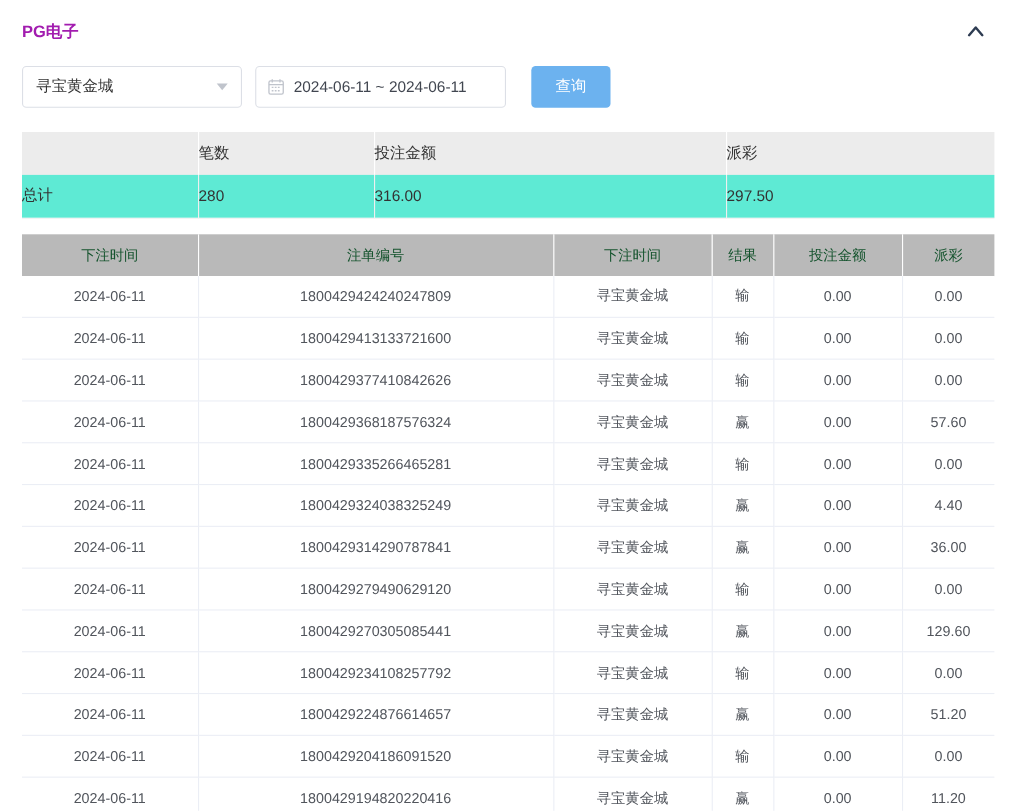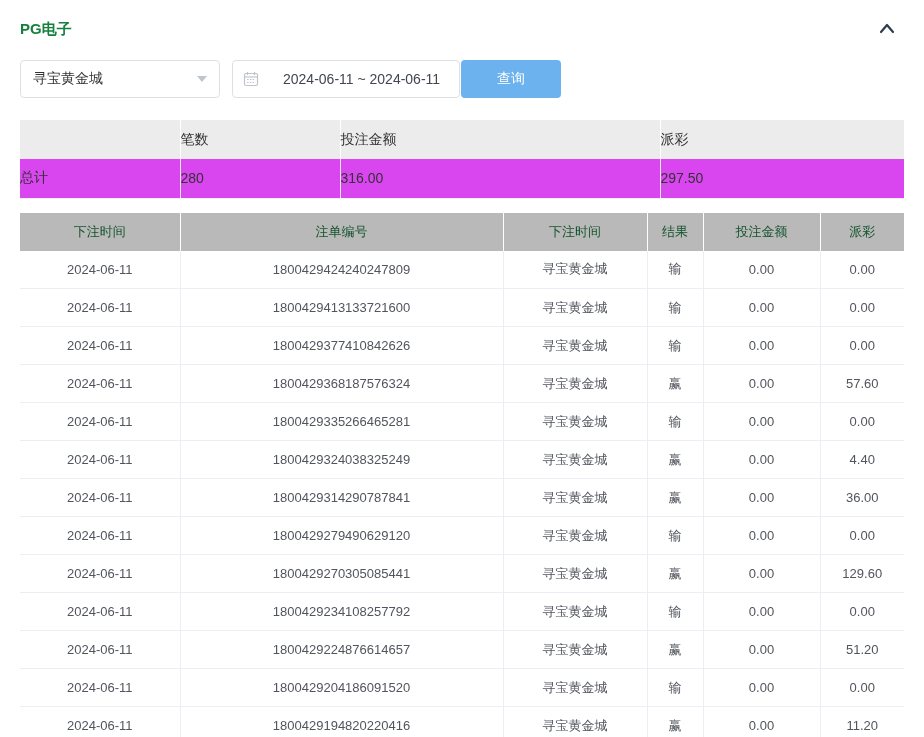--- a/index.html
+++ b/index.html
@@ -3,63 +3,63 @@
 <meta charset="utf-8">
 <style>
   * { margin: 0; padding: 0; box-sizing: border-box; }
   html, body { width: 924px; height: 737px; overflow: hidden; background: #fff; }
   body { font-family: "Liberation Sans", "DejaVu Sans", sans-serif; color: #333; }
 
   .panel { padding: 18px 20px 0 20px; width: 924px; }
 
   
   .panel-head { display: flex; align-items: center; justify-content: space-between; height: 22px; }
-  .panel-title { font-size: 15px; font-weight: bold; color: #15803d; }
+  .panel-title { font-size: 15px; font-weight: bold; color: #a21caf; }
   .chevron-btn { width: 22px; height: 22px; display: flex; align-items: center; justify-content: center; cursor: pointer; margin-right: 6px; }
 
   
   .filters { display: flex; align-items: center; margin-top: 20px; height: 38px; }
   .select-box {
     width: 200px; height: 38px; border: 1px solid #dcdfe6; border-radius: 4px;
     display: flex; align-items: center; justify-content: space-between;
     padding: 0 12px; font-size: 14px; color: #333; cursor: pointer; background: #fff;
   }
   .caret-down {
     width: 0; height: 0; border-left: 5px solid transparent; border-right: 5px solid transparent;
     border-top: 6px solid #c0c4cc;
   }
   .date-box {
     width: 228px; height: 38px; border: 1px solid #dcdfe6; border-radius: 4px;
-    display: flex; align-items: center; gap: 24px; padding: 0 10px;
+    display: flex; align-items: center; gap: 8px; padding: 0 10px;
     font-size: 14px; color: #414650; margin-left: 12px; cursor: pointer; background: #fff;
   }
   .cal-icon { color: #c0c4cc; display: flex; }
 
   .btn-group { display: flex; margin-left: 12px; height: 38px; }
   .qbtn {
     width: 79px; height: 38px; background: #fff; border: 1px solid #dcdfe6;
     font-size: 14px; color: #c2c6cc; cursor: pointer; position: relative;
     font-family: inherit;
   }
   .qbtn + .qbtn { margin-left: -1px; }
   .qbtn:first-child { border-radius: 4px 0 0 4px; }
   .qbtn:last-child { border-radius: 0 4px 4px 0; }
   .qbtn.active { border-color: #58a6e8; color: #4fa3e8; z-index: 2; border-radius: 4px; }
 
   .query-btn {
-    width: 100px; height: 38px; margin-left: 1px; background: #6cb2ef; color: #fff;
+    width: 72px; height: 38px; margin-left: 23px; background: #6cb2ef; color: #fff;
     border: none; border-radius: 4px; font-size: 14px; cursor: pointer; font-family: inherit;
   }
 
   
   .summary-table { width: 884px; margin-top: 22px; border-collapse: collapse; table-layout: fixed; }
   .summary-table th, .summary-table td { text-align: left; font-weight: normal; font-size: 14px; }
   .summary-table thead th { background: #ececec; height: 39px; color: #333; border-right: 1px solid #fff; }
   .summary-table thead th:last-child { border-right: none; }
-  .summary-table tbody td { background: #d946ef; height: 39px; color: #333; border-right: 1px solid #efefef; border-bottom: 1px solid #f2f2f2; }
+  .summary-table tbody td { background: #5eead4; height: 39px; color: #333; border-right: 1px solid #efefef; border-bottom: 1px solid #f2f2f2; }
   .summary-table tbody td:last-child { border-right: none; }
 
   
   .bet-table { width: 884px; margin-top: 14px; border-collapse: collapse; table-layout: fixed; }
   .bet-table thead th {
     background: #b9b9b9; color: #14532d; font-size: 13px; font-weight: normal;
     height: 38px; text-align: center; border-right: 1px solid #fff;
   }
   .bet-table thead th:last-child { border-right: none; }
   .bet-table tbody td {

